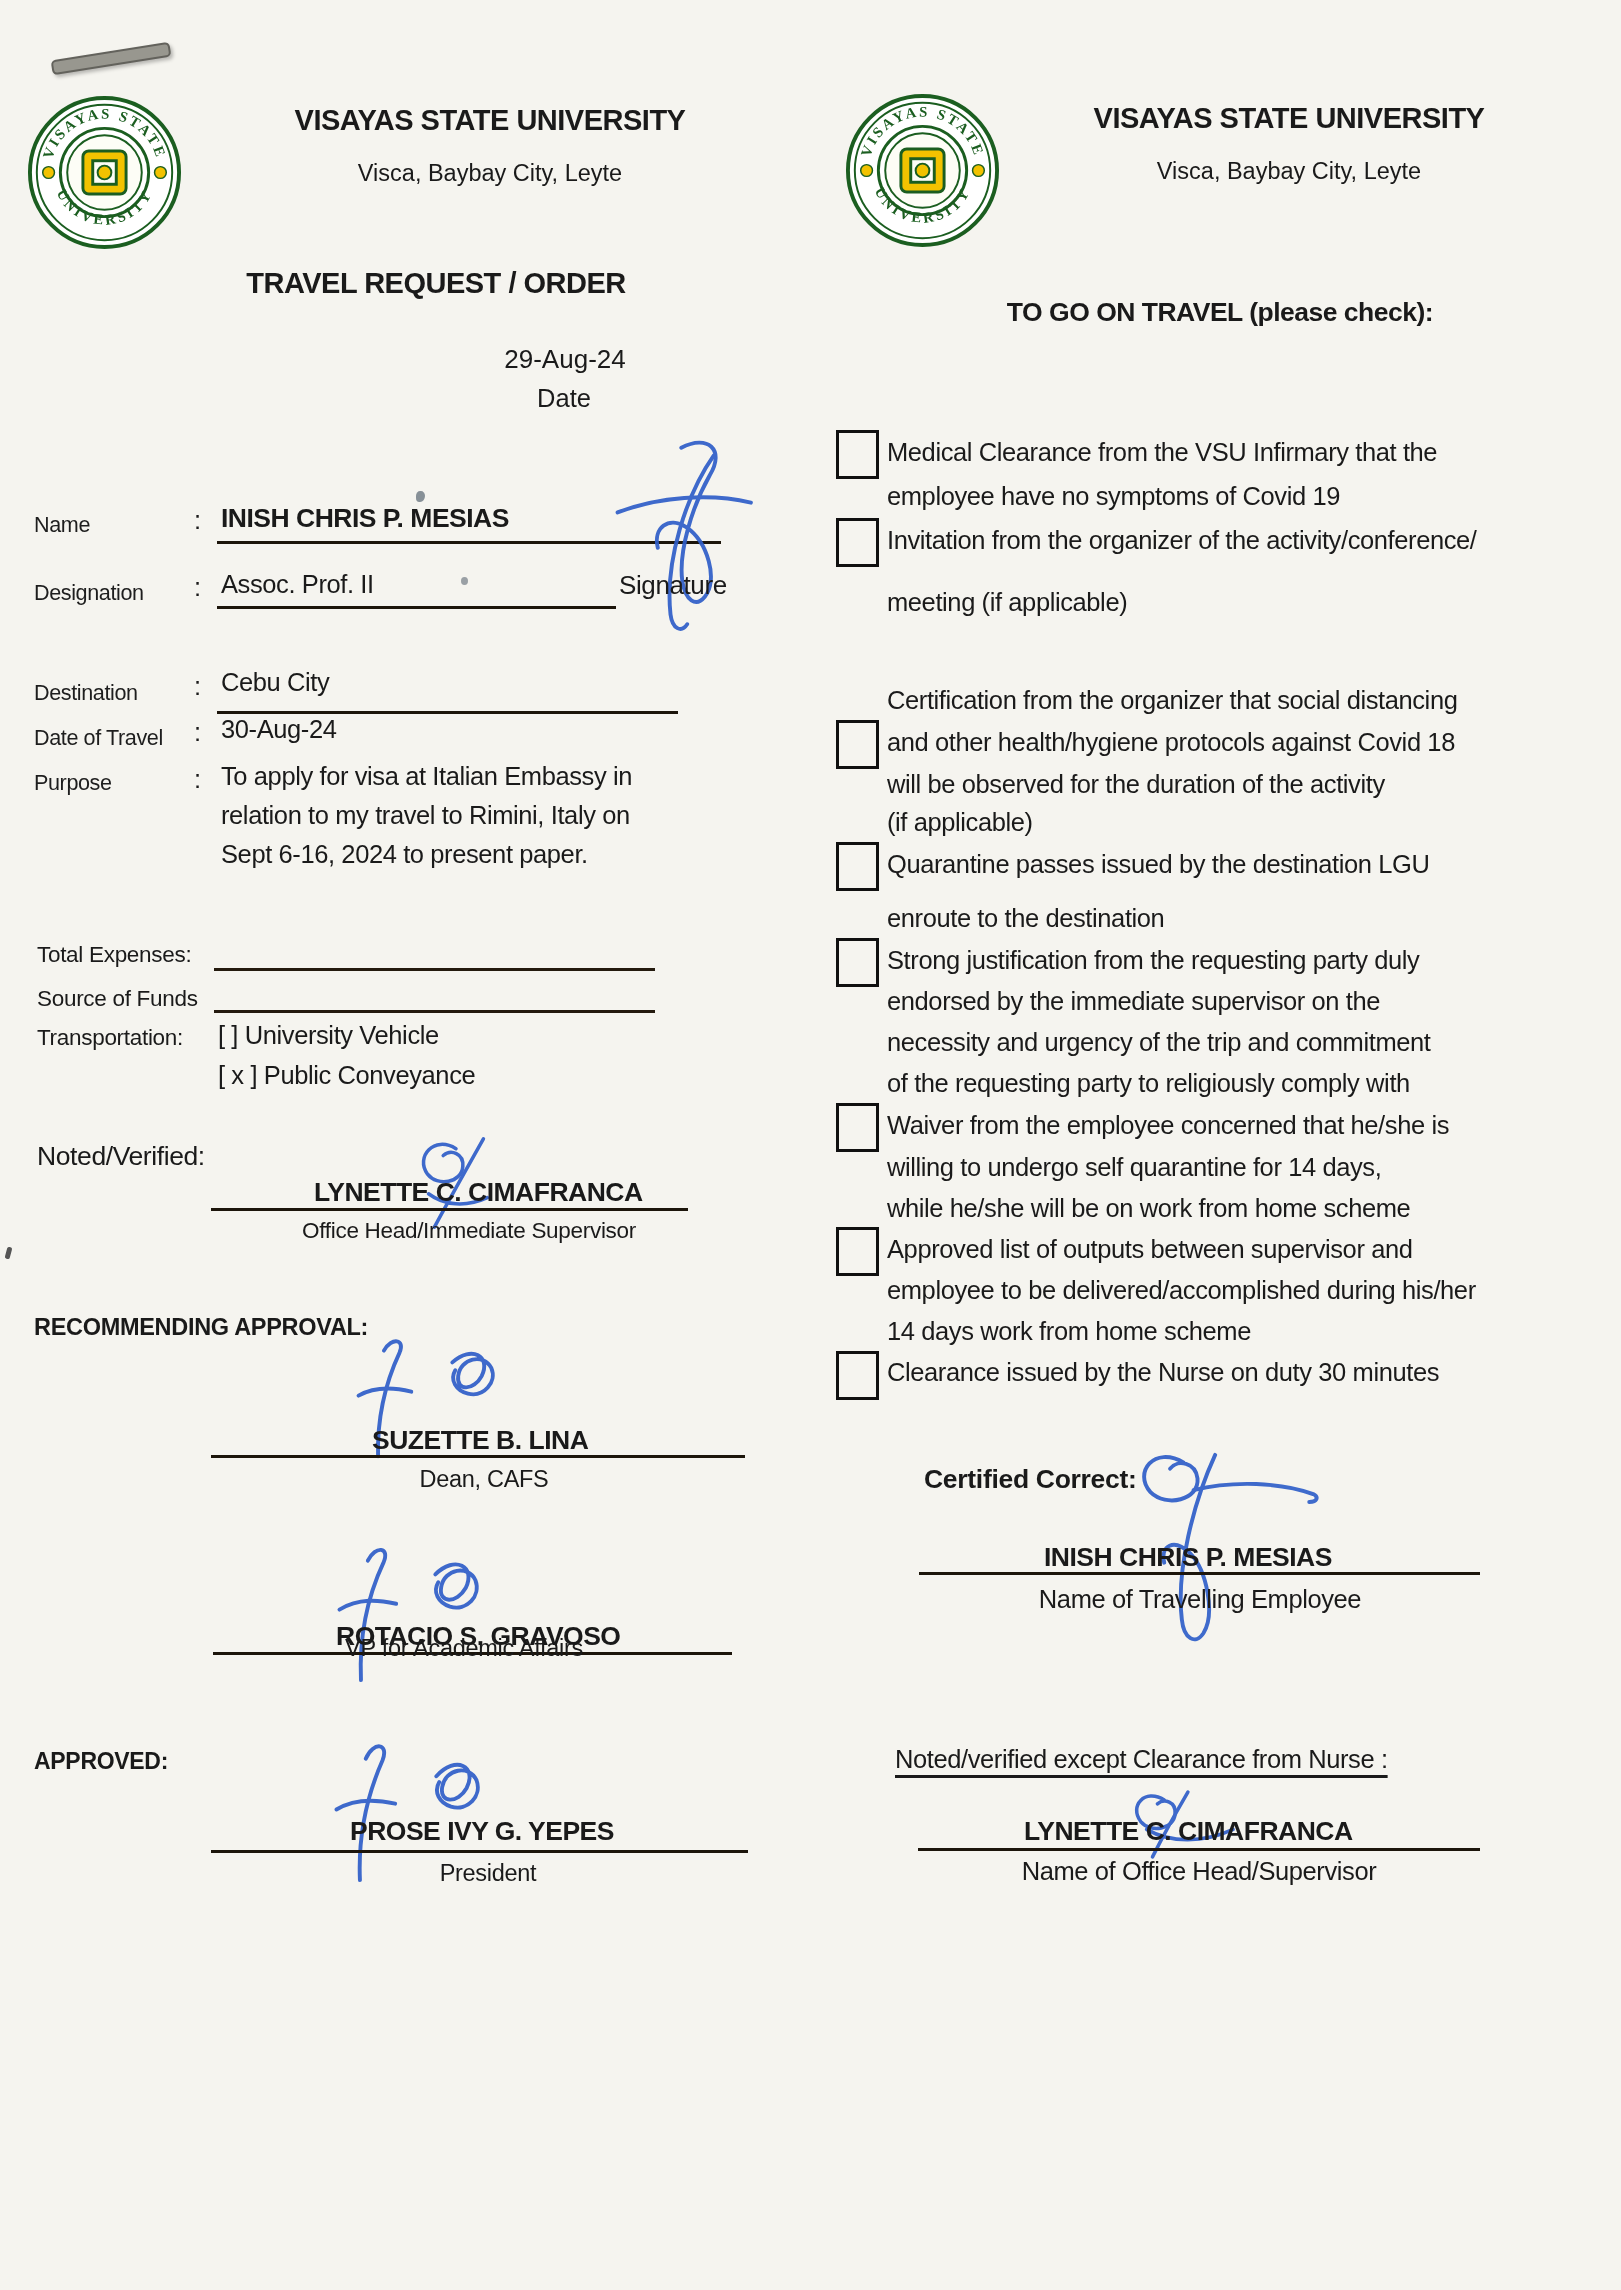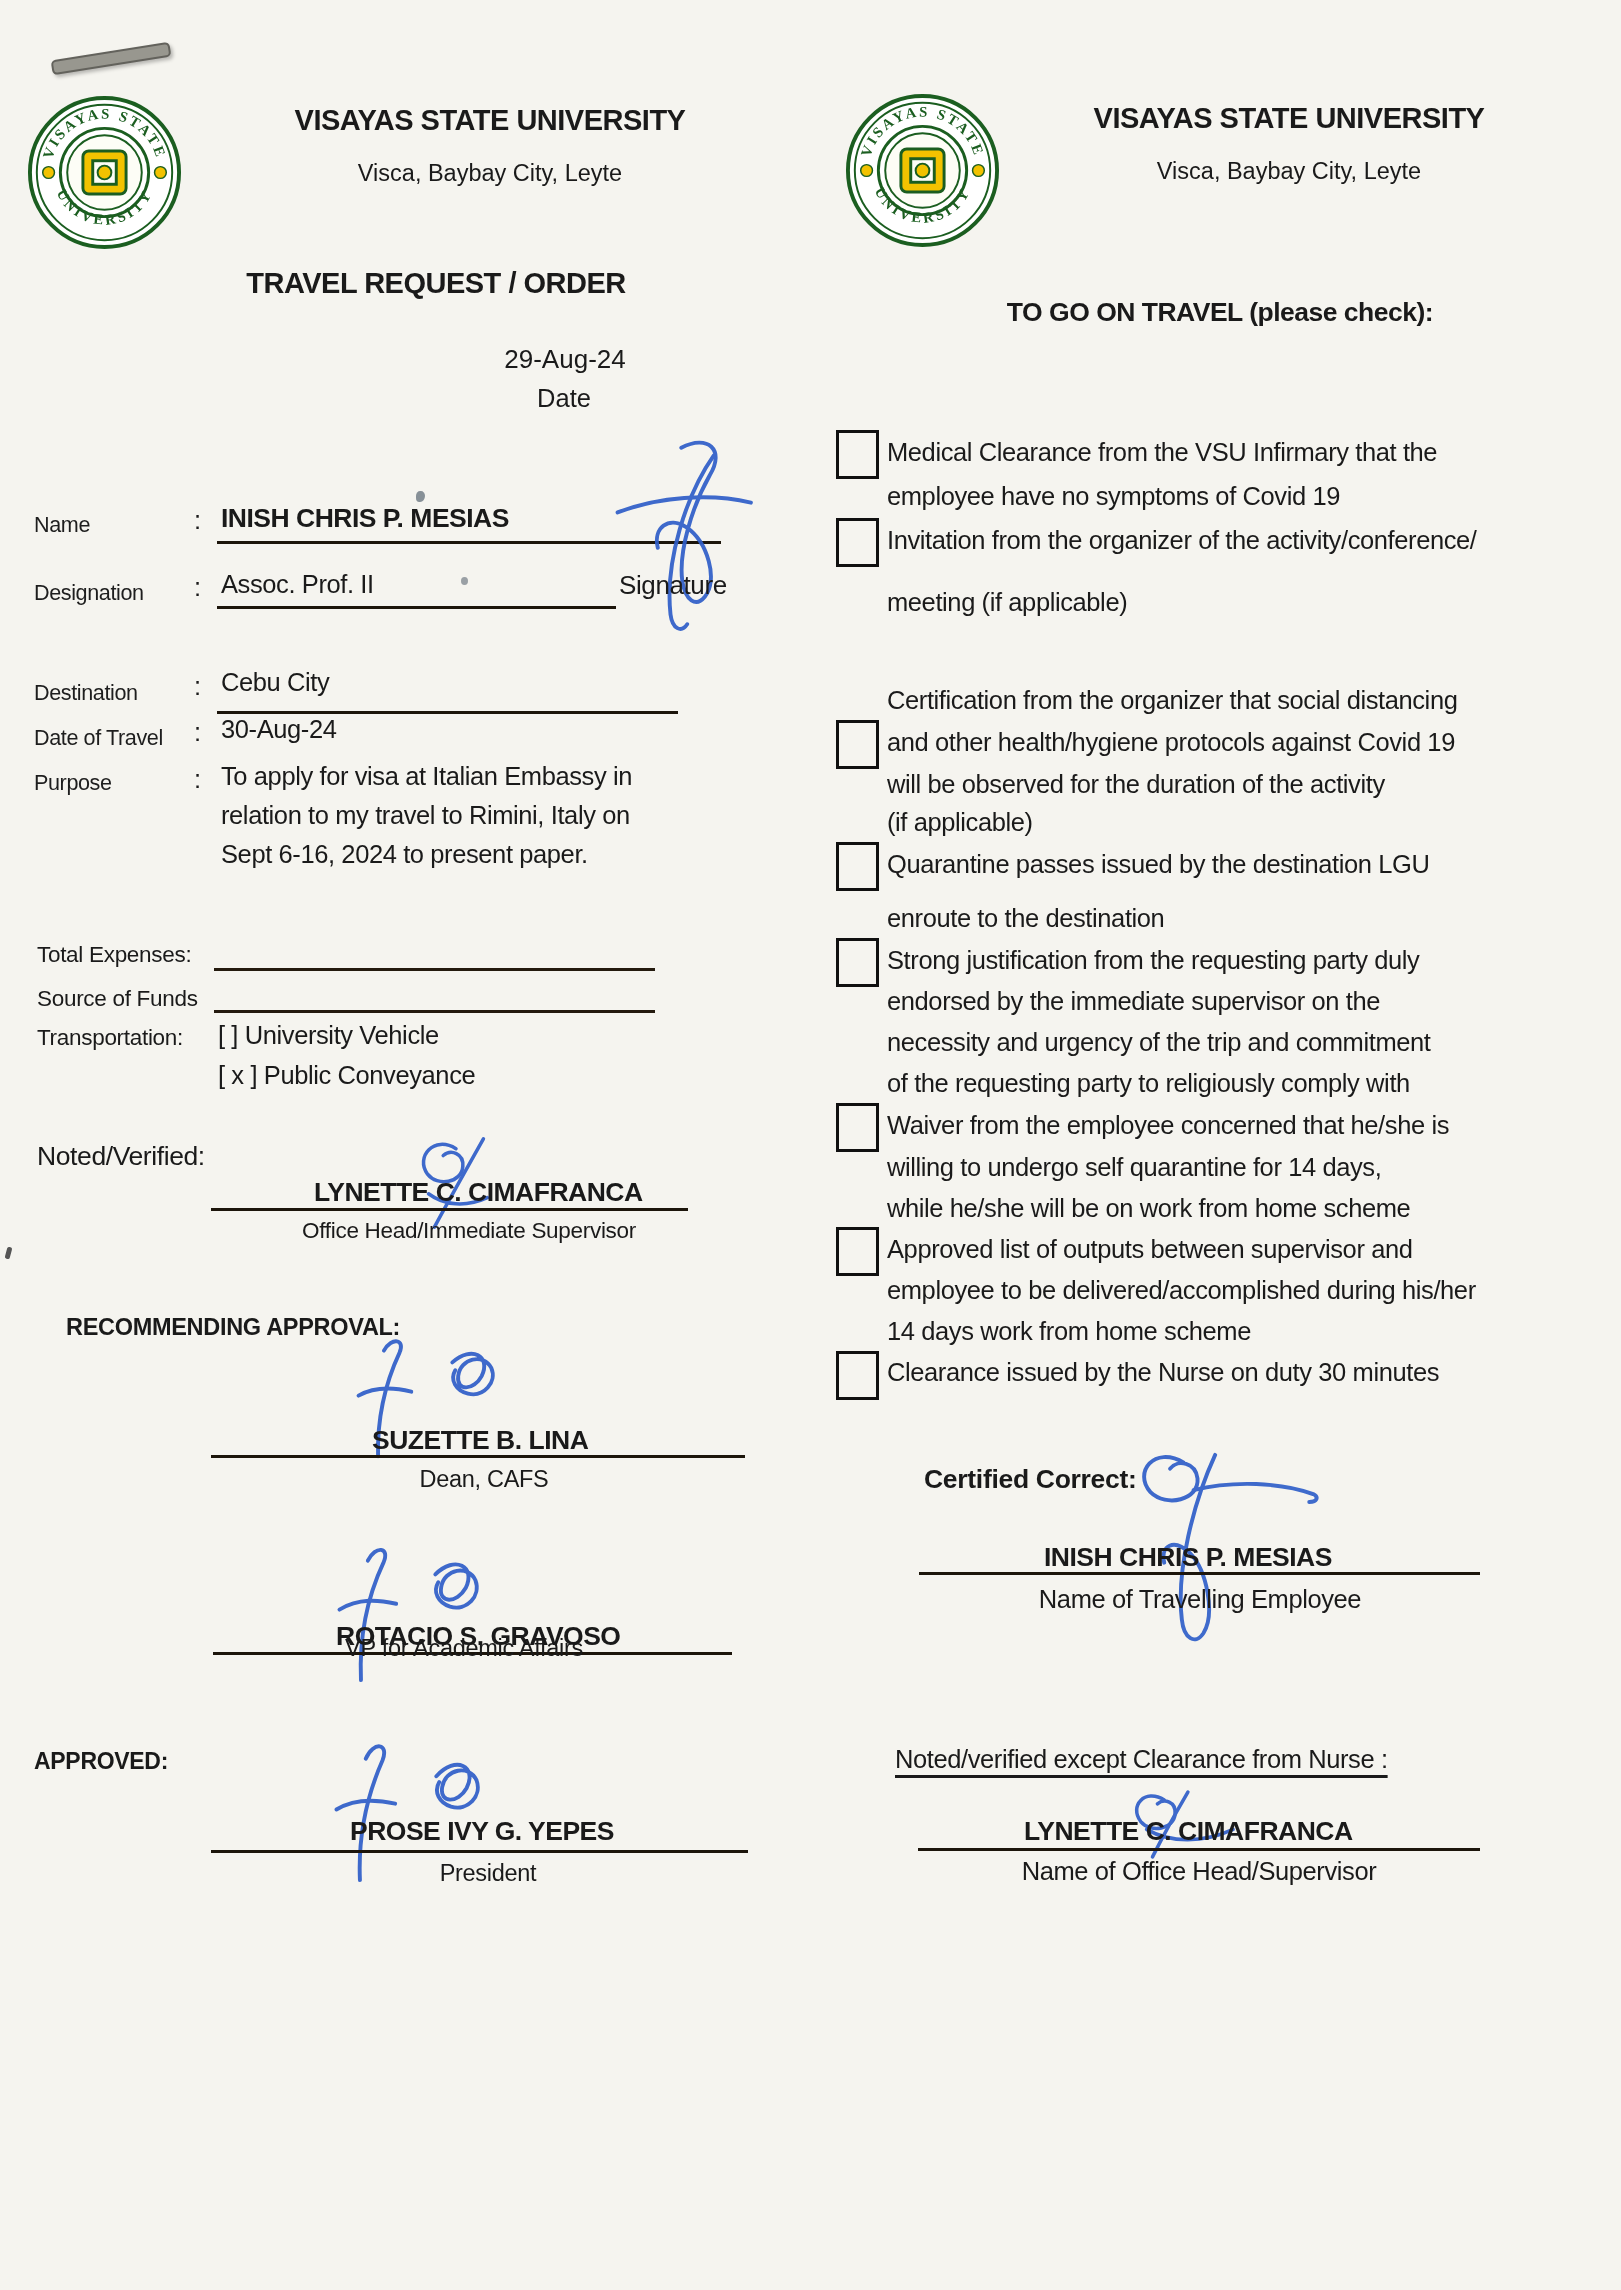--- a/index.html
+++ b/index.html
@@ -122,21 +122,21 @@
         <path d="M52,16 C30,2 10,24 23,42 C33,55 58,51 59,34 C60,21 47,16 39,23"></path>
         <path d="M80,6 C62,38 44,70 30,96"></path>
         <path d="M24,62 C40,74 62,76 84,66"></path>
       </g>
     </svg>
   </div>
   <div class="abs vname nw" style="left:314px;top:1177px;">LYNETTE C. CIMAFRANCA</div>
   <div class="abs rule" style="left:211px;top:1208px;width:477px;"></div>
   <div class="abs ctr small" style="left:469px;top:1218px;">Office Head/Immediate Supervisor</div>
 
-  <div class="abs" style="left:34px;top:1314px;font-size:23.5px;font-weight:600;letter-spacing:-0.3px;margin-left:32px;">RECOMMENDING APPROVAL:</div>
+  <div class="abs" style="left:34px;top:1314px;font-size:23.5px;font-weight:600;letter-spacing:-0.3px;">RECOMMENDING APPROVAL:</div>
 
   <div class="abs sig" style="left:333px;top:1335px;width:181px;height:129px;">
     <svg width="181" height="129" viewBox="0 0 185 132">
       <g fill="none" stroke="#2f5ec9" stroke-width="4" stroke-linecap="round" opacity="0.92">
         <path d="M52,16 C60,2 74,4 68,18 C54,48 45,84 46,124"></path>
         <path d="M26,62 C44,52 64,54 80,58"></path>
         <path d="M122,28 C142,10 162,22 152,42 C144,57 126,58 128,42 C130,24 154,18 162,34 C168,48 154,64 138,60 C126,57 119,46 125,36"></path>
       </g>
     </svg>
   </div>
@@ -202,21 +202,21 @@
 
   <div id="checklist">
       <div class="cl-box" style="left: 836px; top: 430px;"></div>
       <div class="cl-line" style="left: 887px; top: 438px;">Medical Clearance from the VSU Infirmary that the</div>
       <div class="cl-line" style="left: 887px; top: 482px;">employee have no symptoms of Covid 19</div>
       <div class="cl-box" style="left: 836px; top: 518px;"></div>
       <div class="cl-line" style="left: 887px; top: 526px;">Invitation from the organizer of the activity/conference/</div>
       <div class="cl-line" style="left: 887px; top: 588px;">meeting (if applicable)</div>
       <div class="cl-line" style="left: 887px; top: 686px;">Certification from the organizer that social distancing</div>
       <div class="cl-box" style="left: 836px; top: 720px;"></div>
-      <div class="cl-line" style="left: 887px; top: 728px;">and other health/hygiene protocols against Covid 19</div>
+      <div class="cl-line" style="left: 887px; top: 728px;">and other health/hygiene protocols against Covid 18</div>
       <div class="cl-line" style="left: 887px; top: 770px;">will be observed for the duration of the activity</div>
       <div class="cl-line" style="left: 887px; top: 808px;"> (if applicable)</div>
       <div class="cl-box" style="left: 836px; top: 842px;"></div>
       <div class="cl-line" style="left: 887px; top: 850px;">Quarantine passes issued by the destination LGU</div>
       <div class="cl-line" style="left: 887px; top: 904px;">enroute to the destination</div>
       <div class="cl-box" style="left: 836px; top: 938px;"></div>
       <div class="cl-line" style="left: 887px; top: 946px;">Strong justification from the requesting party duly</div>
       <div class="cl-line" style="left: 887px; top: 987px;">endorsed by the immediate supervisor on the</div>
       <div class="cl-line" style="left: 887px; top: 1028px;">necessity and urgency of the trip and commitment</div>
       <div class="cl-line" style="left: 887px; top: 1069px;">of the requesting party to religiously comply with</div>

